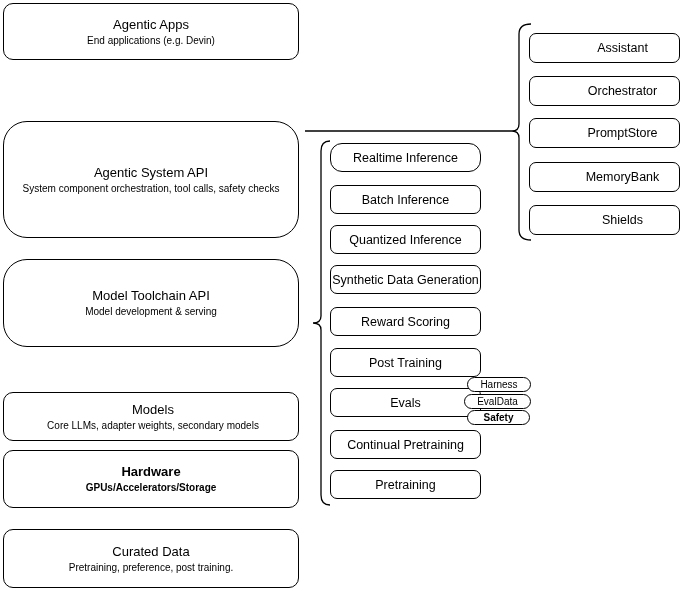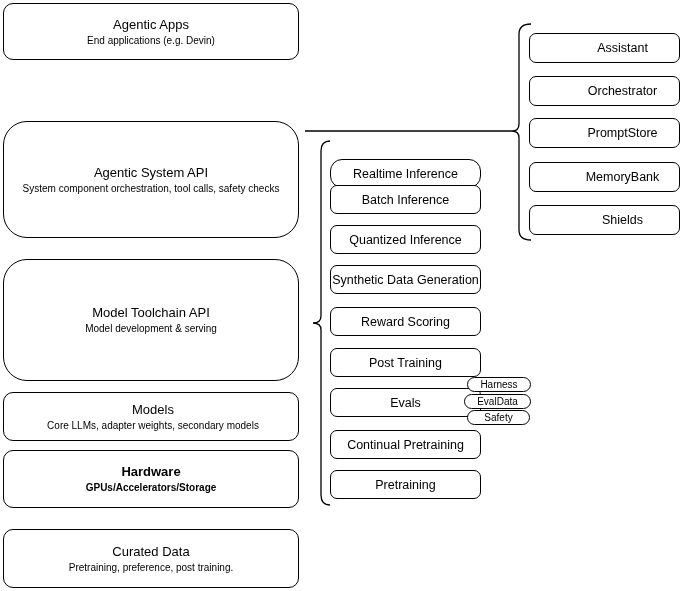--- a/index.html
+++ b/index.html
@@ -45,41 +45,41 @@
   <div class="box stackbox" style="top:3px;height:57px;">
     <div class="box-title">Agentic Apps</div>
     <div class="box-subtitle">End applications (e.g. Devin)</div>
   </div>
 
   <div class="box stackbox big" style="top:85px;height:117px;">
     <div class="box-title">Agentic System API</div>
     <div class="box-subtitle">System component orchestration, tool calls, safety checks</div>
   </div>
 
-  <div class="box stackbox big" style="top:223px;height:122px;">
+  <div class="box stackbox big" style="top:223px;height:88px;">
     <div class="box-title">Model Toolchain API</div>
     <div class="box-subtitle">Model development &amp; serving</div>
   </div>
 
   <div class="box stackbox" style="top:392px;height:49px;padding-left:12px;">
     <div class="box-title">Models</div>
     <div class="box-subtitle">Core LLMs, adapter weights, secondary models</div>
   </div>
 
   <div class="box stackbox" style="top:450px;height:58px;font-weight:bold;">
     <div class="box-title">Hardware</div>
     <div class="box-subtitle">GPUs/Accelerators/Storage</div>
   </div>
 
   <div class="box stackbox" style="top:529px;height:59px;">
     <div class="box-title">Curated Data</div>
     <div class="box-subtitle">Pretraining, preference, post training.</div>
   </div>
 
-  <div class="box node" style="top:159px;border-radius:12px;">
+  <div class="box node" style="top:143px;border-radius:12px;">
     <span>Realtime Inference</span>
   </div>
   <div class="box node" style="top:185px;">
     <span>Batch Inference</span>
   </div>
   <div class="box node" style="top:225px;">
     <span>Quantized Inference</span>
   </div>
   <div class="box node" style="top:265px;">
     <span>Synthetic Data Generation</span>
@@ -99,21 +99,21 @@
   <div class="box node" style="top:470px;">
     <span>Pretraining</span>
   </div>
 
   <div class="pill" style="left:467px;top:377px;width:64px;height:15px;">
     <span>Harness</span>
   </div>
   <div class="pill" style="left:464px;top:394px;width:67px;height:15px;">
     <span>EvalData</span>
   </div>
-  <div class="pill" style="left:467px;top:410px;width:63px;height:15px;">
+  <div class="pill" style="left:467px;top:410px;width:63px;height:15px;font-weight:bold;">
     <span>Safety</span>
   </div>
 
   <div class="box sysnode" style="top:33px;">
     <span>Assistant</span>
   </div>
   <div class="box sysnode" style="top:76px;">
     <span>Orchestrator</span>
   </div>
   <div class="box sysnode" style="top:118px;">

